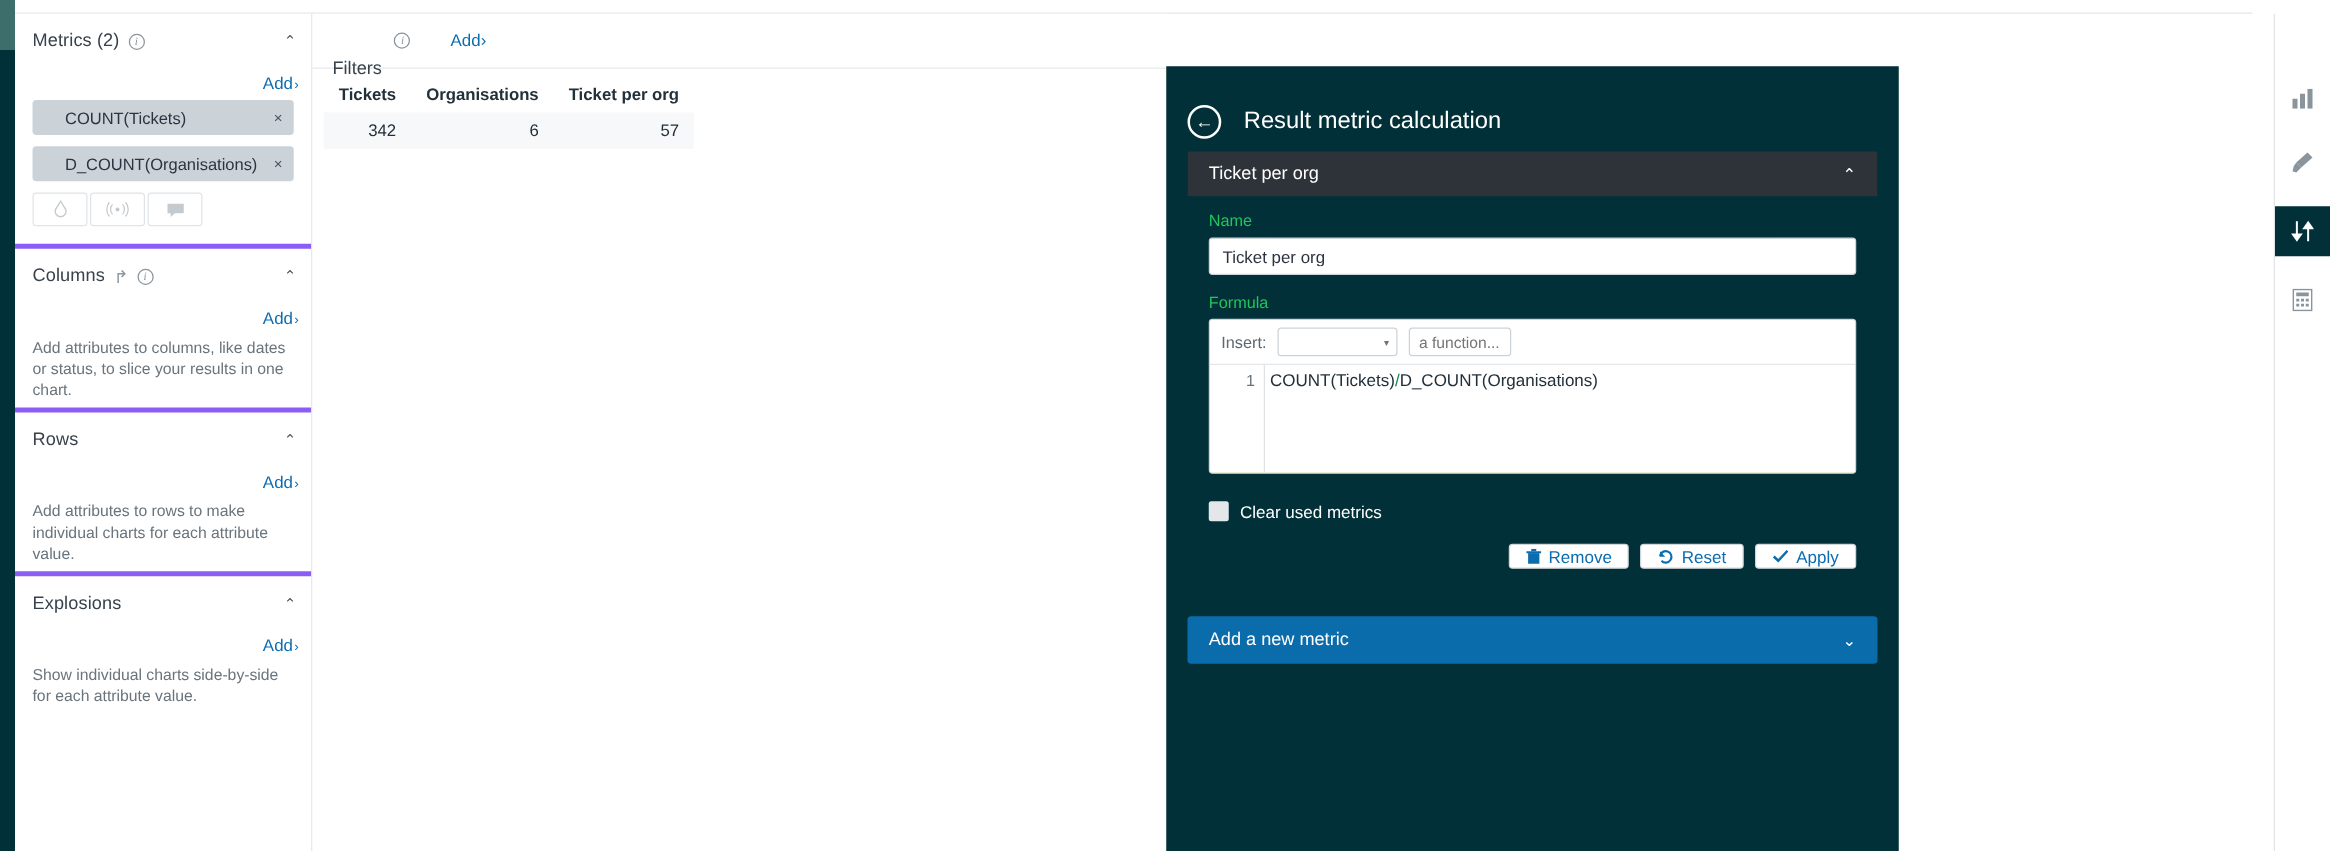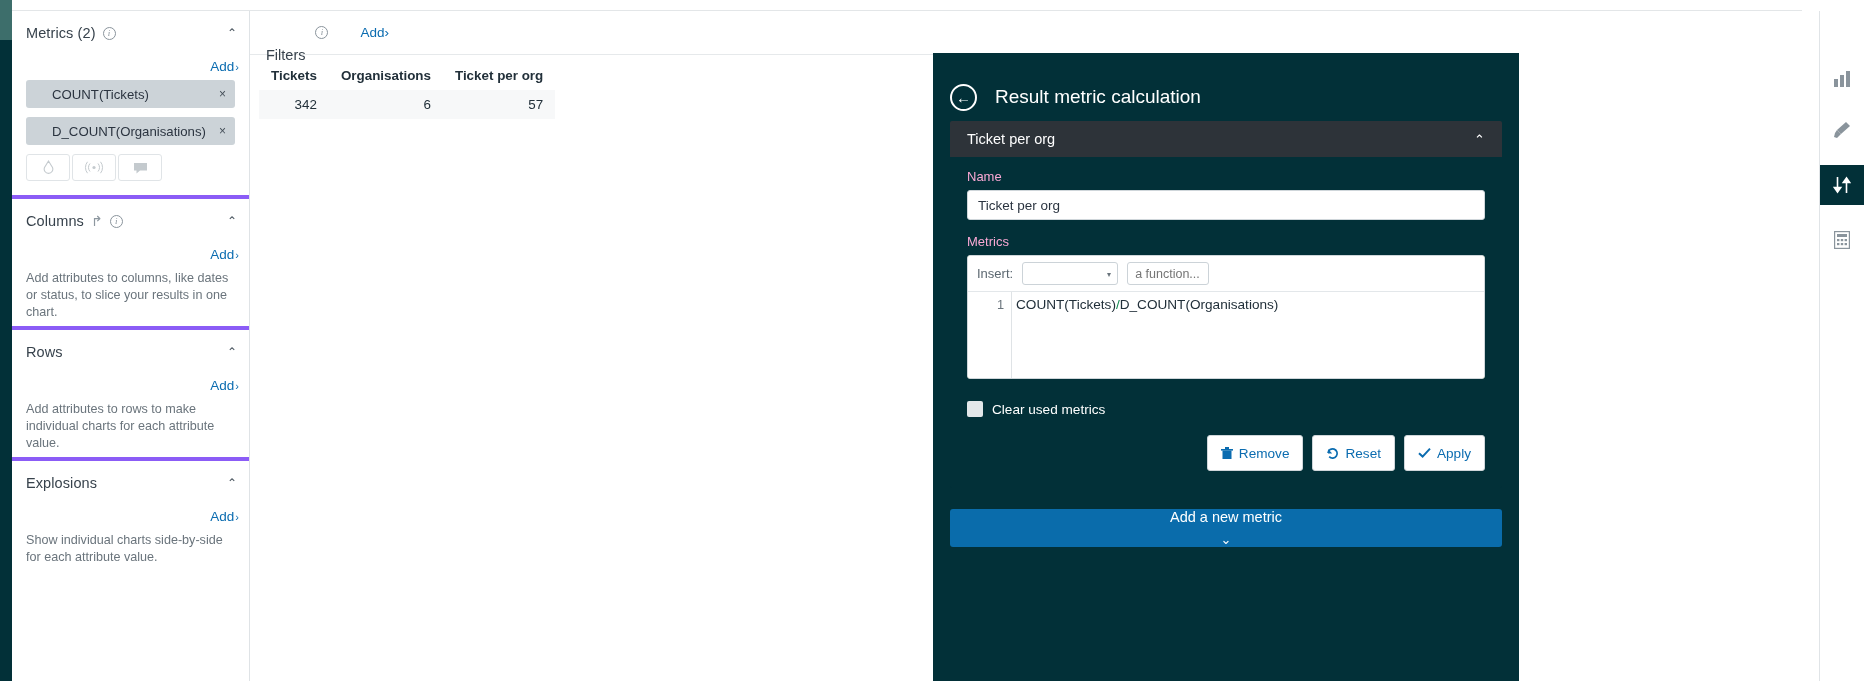--- a/index.html
+++ b/index.html
@@ -250,21 +250,21 @@
     align-items: center;
     justify-content: space-between;
     padding: 0 17px;
     cursor: pointer;
   }
   .card-head-title { font-size: 14.5px; color: #ffffff; }
   .card-chevron { font-size: 13px; color: #ffffff; }
   .card-body { padding: 12px 17px 17px 17px; }
   .field-label {
     font-size: 13px;
-    color: #f9a8d4;
+    color: #22c55e;
     margin-bottom: 6px;
   }
   .text-input {
     width: 100%;
     height: 30px;
     border: 1px solid #cfd6da;
     border-radius: 3px;
     background: #ffffff;
     color: #2b3440;
     font-size: 13.5px;
@@ -356,41 +356,40 @@
     gap: 9px;
     margin-top: 18px;
   }
   .btn {
     background: #ffffff;
     border: 1px solid #cfd6da;
     border-radius: 3px;
     color: #0b6cb0;
     font-size: 13.6px;
     font-family: "Liberation Sans", sans-serif;
-    height: 36px;
+    height: 20px;
     padding: 0 13px;
     display: flex;
     align-items: center;
     gap: 6px;
     cursor: pointer;
   }
   .btn .gi { font-size: 12.5px; }
   .add-metric-bar {
     margin: 21px 17px 0 17px;
     background: #0a6cab;
     height: 38px;
     border-radius: 3px;
     display: flex;
     align-items: center;
     justify-content: space-between;
     padding: 0 17px;
     color: #ffffff;
     font-size: 14.5px;
     cursor: pointer;
-    flex-direction: column;
   }
   .add-metric-chevron { font-size: 13px; }
 
   
   .right-rail {
     position: absolute;
     right: 0; top: 11px;
     width: 45px; height: 670px;
     background: #ffffff;
     border-left: 1px solid #e0e4e7;
@@ -539,21 +538,21 @@
     <div class="card">
       <div class="card-head">
         <span class="card-head-title">Ticket per org</span>
         <span class="card-chevron">⌃</span>
       </div>
       <div class="card-body">
 
         <div class="field-label">Name</div>
         <input class="text-input" value="Ticket per org" style="">
 
-        <div class="field-label formula-label">Metrics</div>
+        <div class="field-label formula-label">Formula</div>
 
         <div class="formula-box">
           <div class="formula-toolbar">
             <span class="insert-label">Insert:</span>
             <div class="mini-select">
               <span class="arrow">▾</span>
             </div>
             <input class="mini-input" placeholder="a function..." style="">
           </div>
           <div class="code-area">

